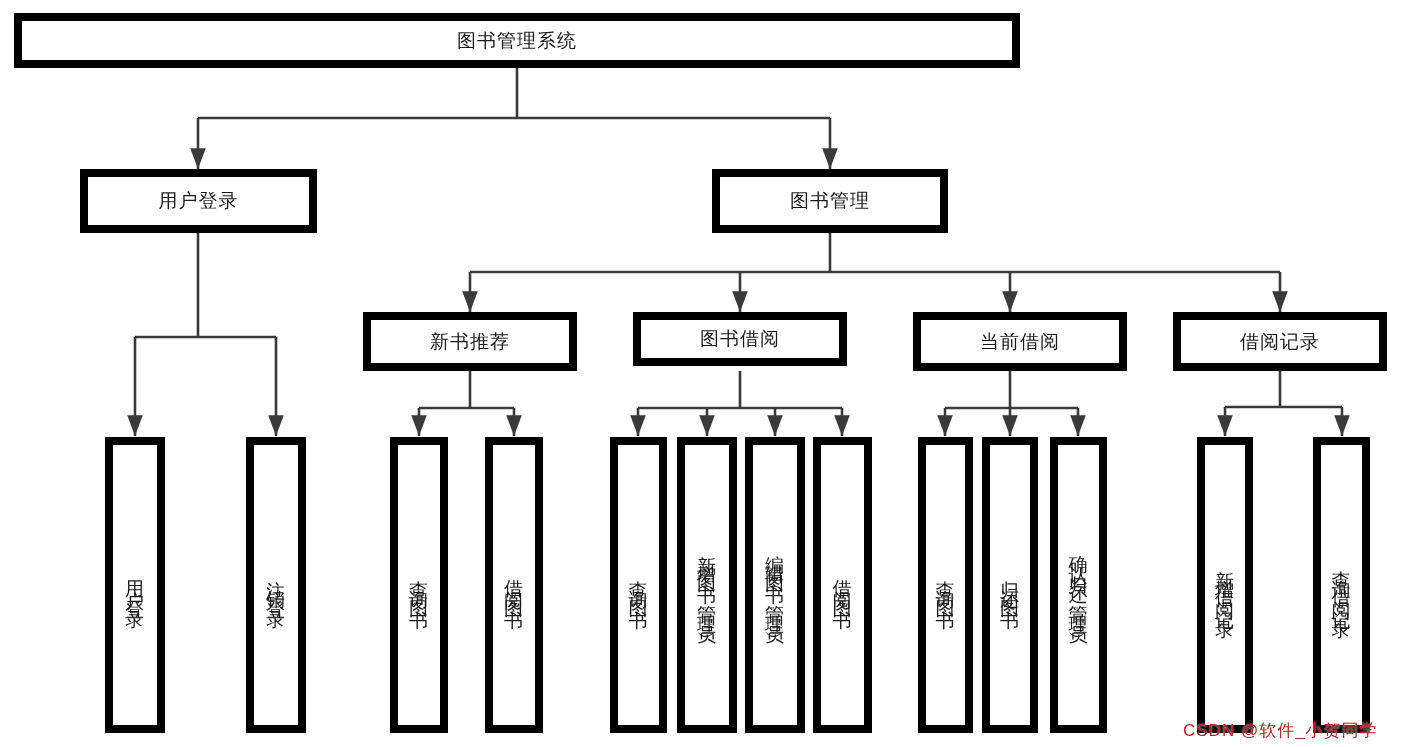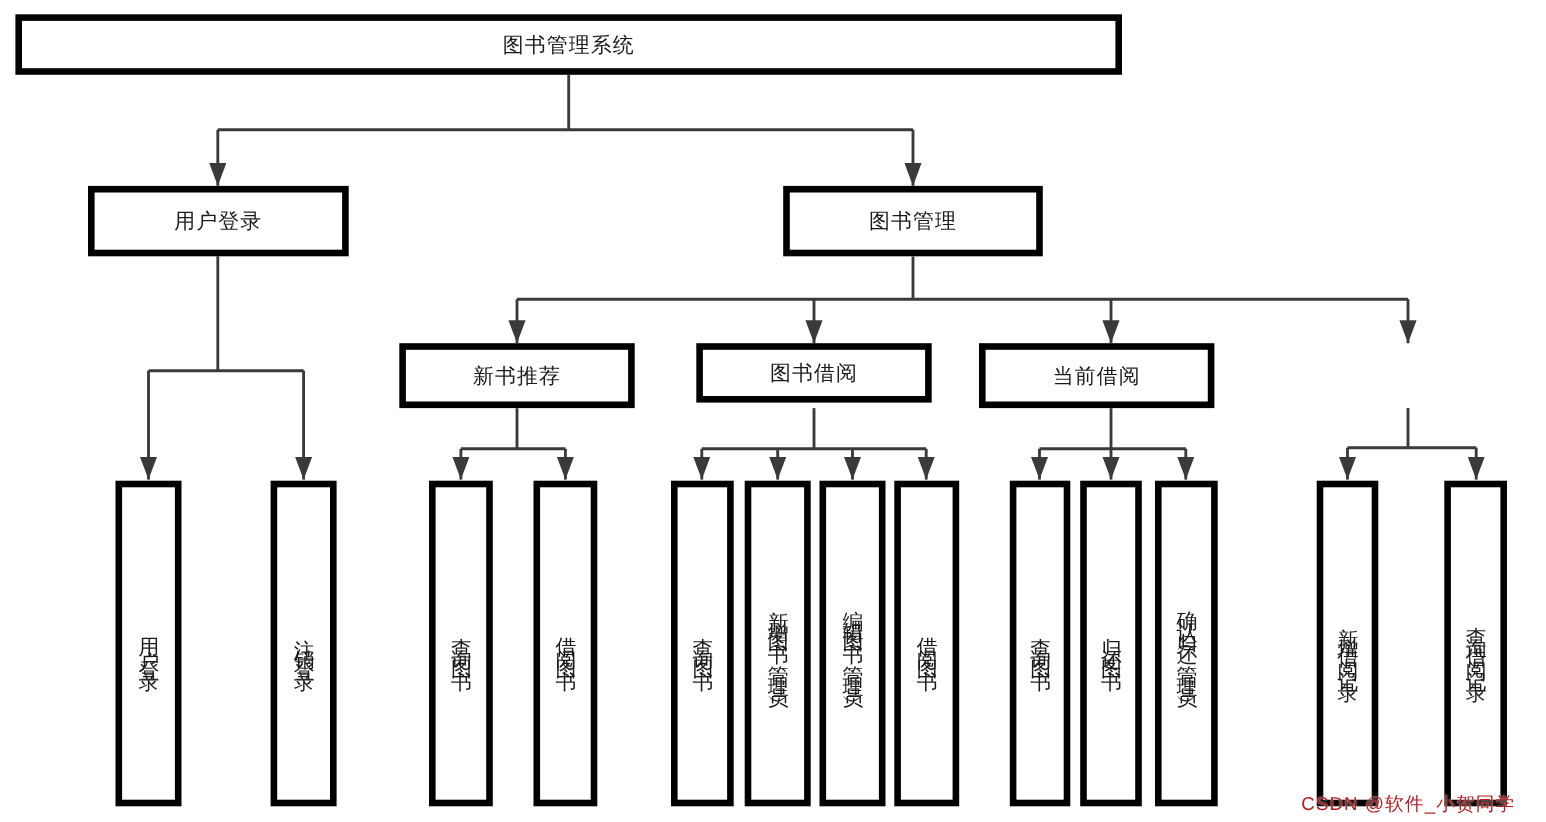--- a/index.html
+++ b/index.html
@@ -18,21 +18,21 @@
   .connectors {
     position: absolute;
     left: 0;
     top: 0;
     pointer-events: none;
   }
   .node {
     position: absolute;
     box-sizing: border-box;
     background: #ffffff;
-    border: 6px solid #000000;
+    border: 8px solid #000000;
     display: flex;
     align-items: center;
     justify-content: center;
     color: #1a1a1a;
     font-size: 19px;
     letter-spacing: 1px;
     z-index: 2;
   }
   .node.leaf {
     font-size: 19px;
@@ -111,21 +111,22 @@
     </g>
   </svg>
 
   <div class="node" style="left:14px; top:13px; width:1006px; height:55px;">图书管理系统</div>
 
   <div class="node" style="left:80px; top:169px; width:237px; height:64px;">用户登录</div>
   <div class="node" style="left:363px; top:312px; width:214px; height:59px;">新书推荐</div>
 
   <div class="node" style="left:712px; top:169px; width:236px; height:64px;">图书管理</div>
   <div class="node" style="left:633px; top:312px; width:214px; height:54px;">图书借阅</div>
-  <div class="node" style="left:890px; top:312px; width:214px; height:59px;">当前借阅</div>
+  <div class="node" style="left:913px; top:312px; width:214px; height:59px;">当前借阅</div>
+  <div class="node" style="left:1173px; top:312px; width:214px; height:59px;">借阅记录</div>
 
   <div class="node leaf" style="left:105px; top:437px; width:60px; height:296px;">
     <span class="vtext">用户登录</span>
   </div>
   <div class="node leaf" style="left:246px; top:437px; width:60px; height:296px;">
     <span class="vtext">注销登录</span>
   </div>
 
   <div class="node leaf" style="left:390px; top:437px; width:58px; height:296px;">
     <span class="vtext">查询图书</span>

